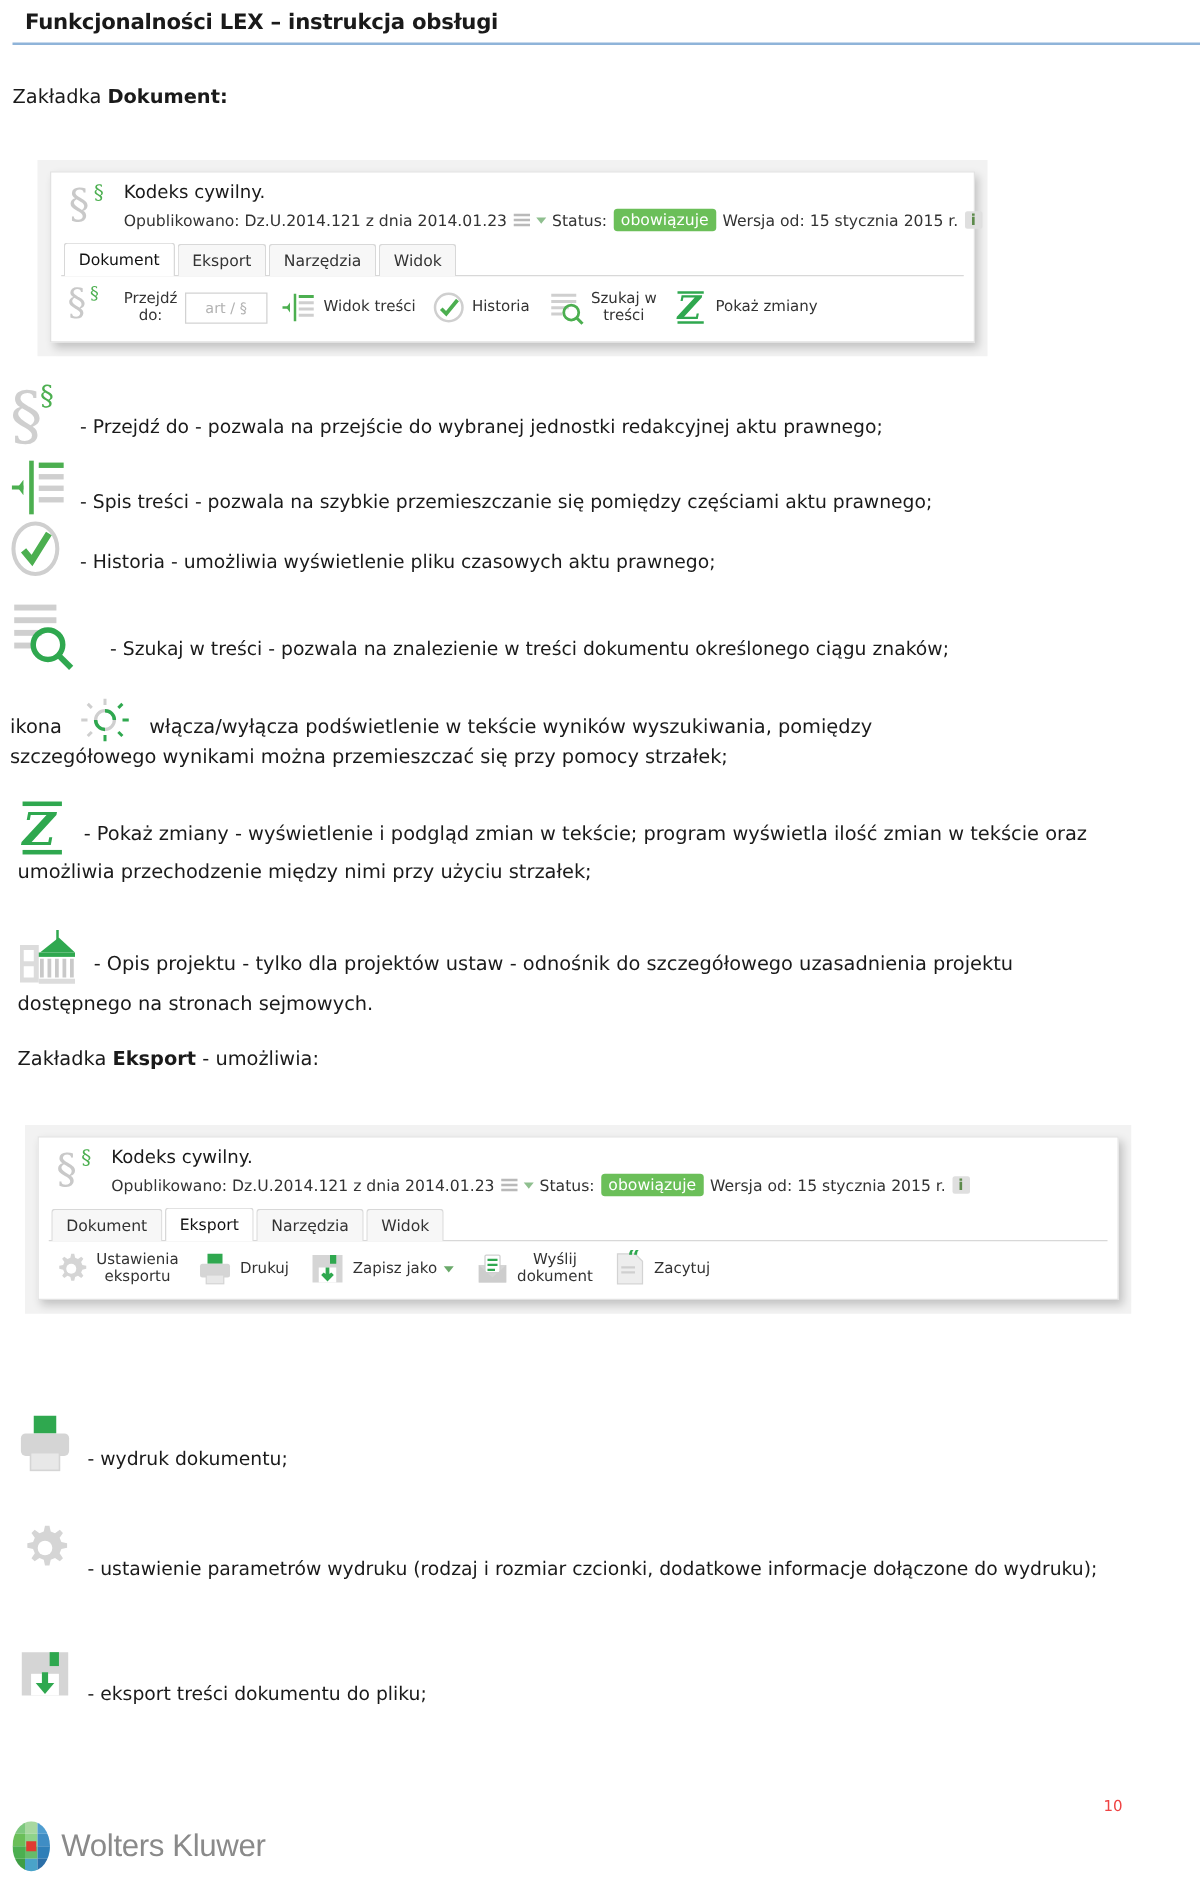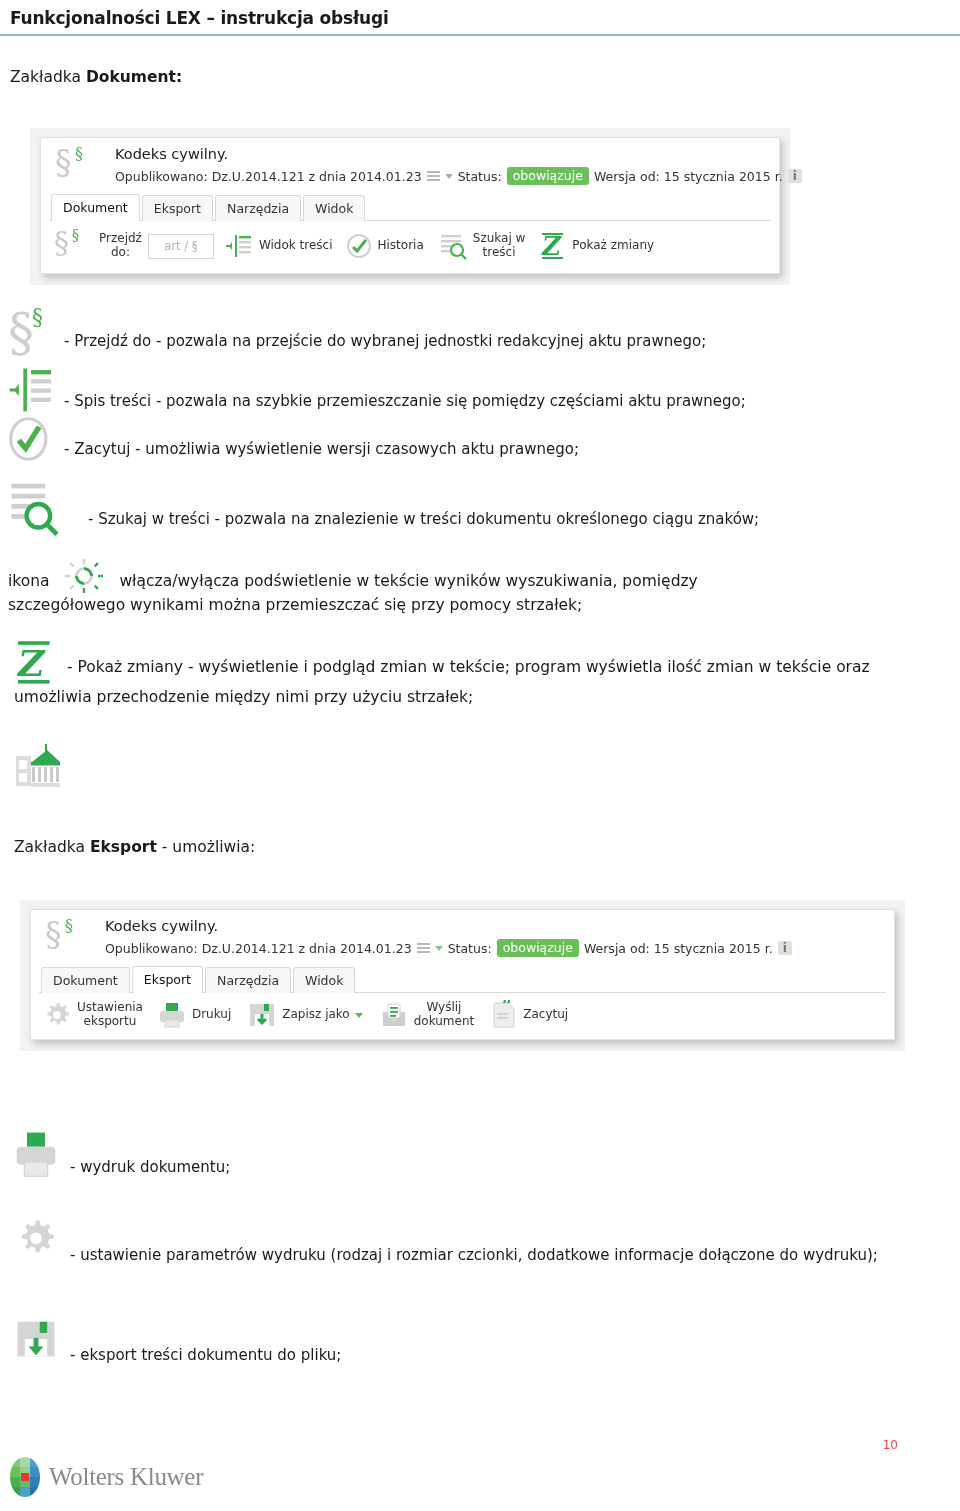--- a/index.html
+++ b/index.html
@@ -12,21 +12,21 @@
     color: #111111;
     position: relative;
     overflow: hidden;
   }
 
   
   .doc-header {
     position: absolute;
     left: 0; top: 0;
     width: 960px;
-    padding: 8px 0 0 10px;
+    padding: 8px 0 0 20px;
   }
   .doc-header-title {
     font-family: "DejaVu Sans", sans-serif;
     font-size: 17px;
     font-weight: bold;
     color: #1a1a1a;
     letter-spacing: -0.2px;
     white-space: nowrap;
   }
   .doc-header-rule {
@@ -78,21 +78,21 @@
     line-height: 1;
   }
   .para-mark .small {
     position: absolute;
     left: 22px; top: 0px;
     font-family: "DejaVu Serif", serif;
     font-size: 16px;
     color: #4caf50;
     line-height: 1;
   }
-  .shot-titlecol { padding-left: 4px; margin-left: 16px; }
+  .shot-titlecol { padding-left: 4px; }
   .shot-doctitle {
     font-family: "DejaVu Sans", sans-serif;
     font-size: 14.5px;
     color: #1a1a1a;
     line-height: 1.2;
   }
   .shot-metarow {
     display: flex;
     align-items: center;
     gap: 5px;
@@ -239,21 +239,21 @@
     display: flex;
     align-items: center;
     gap: 7px;
   }
   .wk-mark {
     width: 34px; height: 42px;
     position: relative;
     overflow: hidden;
   }
   .wk-text {
-    font-family: Liberation Serif, serif;
+    font-family: Liberation Sans, sans-serif;
     font-size: 25px;
     color: #8a8a8a;
     letter-spacing: -0.3px;
   }
 </style>
 </head>
 <body>
 
 <div class="doc-header">
   <div class="doc-header-title">Funkcjonalności LEX – instrukcja obsługi</div>
@@ -396,21 +396,21 @@
   <span class="list-text" style="margin-top:28px;">- Spis treści - pozwala na szybkie przemieszczanie się pomiędzy częściami aktu prawnego;</span>
 </div>
 
 <div class="list-row" style="left:8px; top:412px; width:930px;">
   <span class="list-icon" style="margin-top:0px; margin-right:10px;">
     <svg width="46" height="54" viewBox="0 0 34 40">
       <ellipse cx="15" cy="20" rx="13" ry="15" fill="none" stroke="#cfcfcf" stroke-width="2.4"></ellipse>
       <path d="M8 21 L13 27 L23 11" fill="none" stroke="#4caf50" stroke-width="4"></path>
     </svg>
   </span>
-  <span class="list-text" style="margin-top:26px;">- Zacytuj - umożliwia wyświetlenie wersji czasowych aktu prawnego;</span>
+  <span class="list-text" style="margin-top:26px;">- Historia - umożliwia wyświetlenie pliku czasowych aktu prawnego;</span>
 </div>
 
 <div class="list-row" style="left:8px; top:480px; width:930px;">
   <span class="list-icon" style="margin-top:0px; margin-right:6px;">
     <svg width="54" height="58" viewBox="0 0 32 34">
       <rect x="2" y="2" width="20" height="2.8" fill="#cfcfcf"></rect>
       <rect x="2" y="8" width="20" height="2.8" fill="#cfcfcf"></rect>
       <rect x="2" y="14" width="13" height="2.8" fill="#cfcfcf"></rect>
       <rect x="2" y="20" width="8" height="2.8" fill="#cfcfcf"></rect>
       <circle cx="18" cy="21" r="7" fill="none" stroke="#2fa84f" stroke-width="2.6"></circle>
@@ -461,20 +461,21 @@
       <rect x="31" y="2" width="2" height="8" fill="#2fa84f"></rect>
       <rect x="17" y="20" width="29" height="3.5" fill="#2fa84f"></rect>
       <rect x="18" y="25" width="3" height="15" fill="#c9c9c9"></rect>
       <rect x="24" y="25" width="3" height="15" fill="#c9c9c9"></rect>
       <rect x="30" y="25" width="3" height="15" fill="#c9c9c9"></rect>
       <rect x="36" y="25" width="3" height="15" fill="#c9c9c9"></rect>
       <rect x="42" y="25" width="3" height="15" fill="#c9c9c9"></rect>
       <rect x="17" y="41" width="29" height="4" fill="#dcdcdc"></rect>
     </svg>
   </span>
+  <span>- Opis projektu - tylko dla projektów ustaw - odnośnik do szczegółowego uzasadnienia projektu dostępnego na stronach sejmowych.</span>
 </div>
 
 <div class="section-heading" style="left:14px; top:838px;">
   <span>Zakładka </span><span class="bold">Eksport</span><span> - umożliwia:</span>
 </div>
 
 <div class="app-shot" style="left:20px; top:900px; width:885px;">
   <div class="app-shot-inner">
 
     <div class="shot-titlerow">

